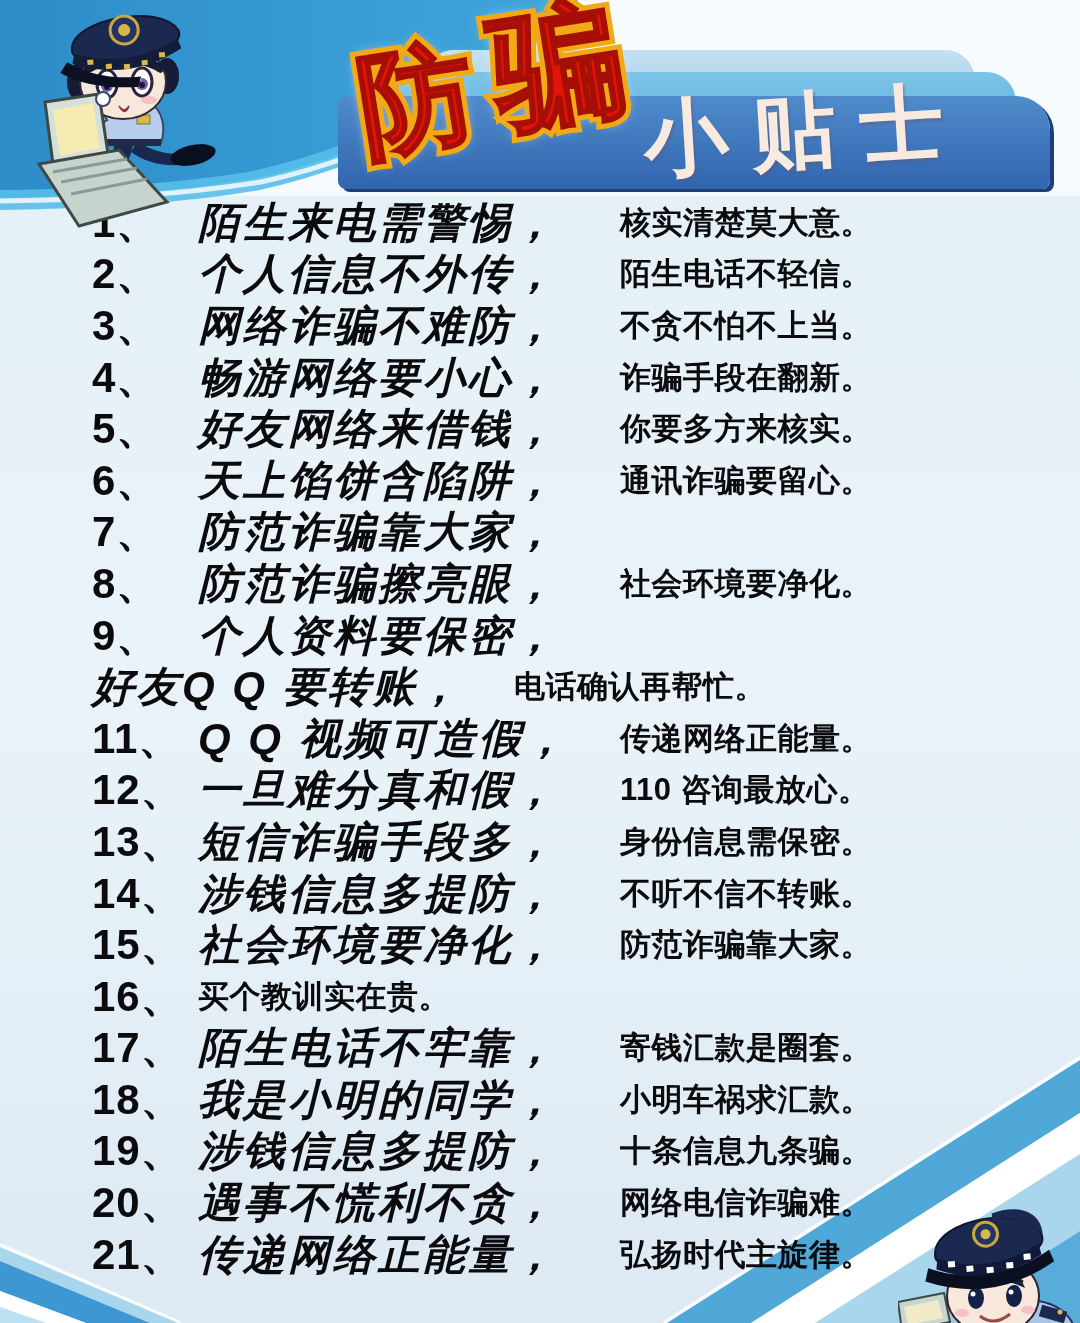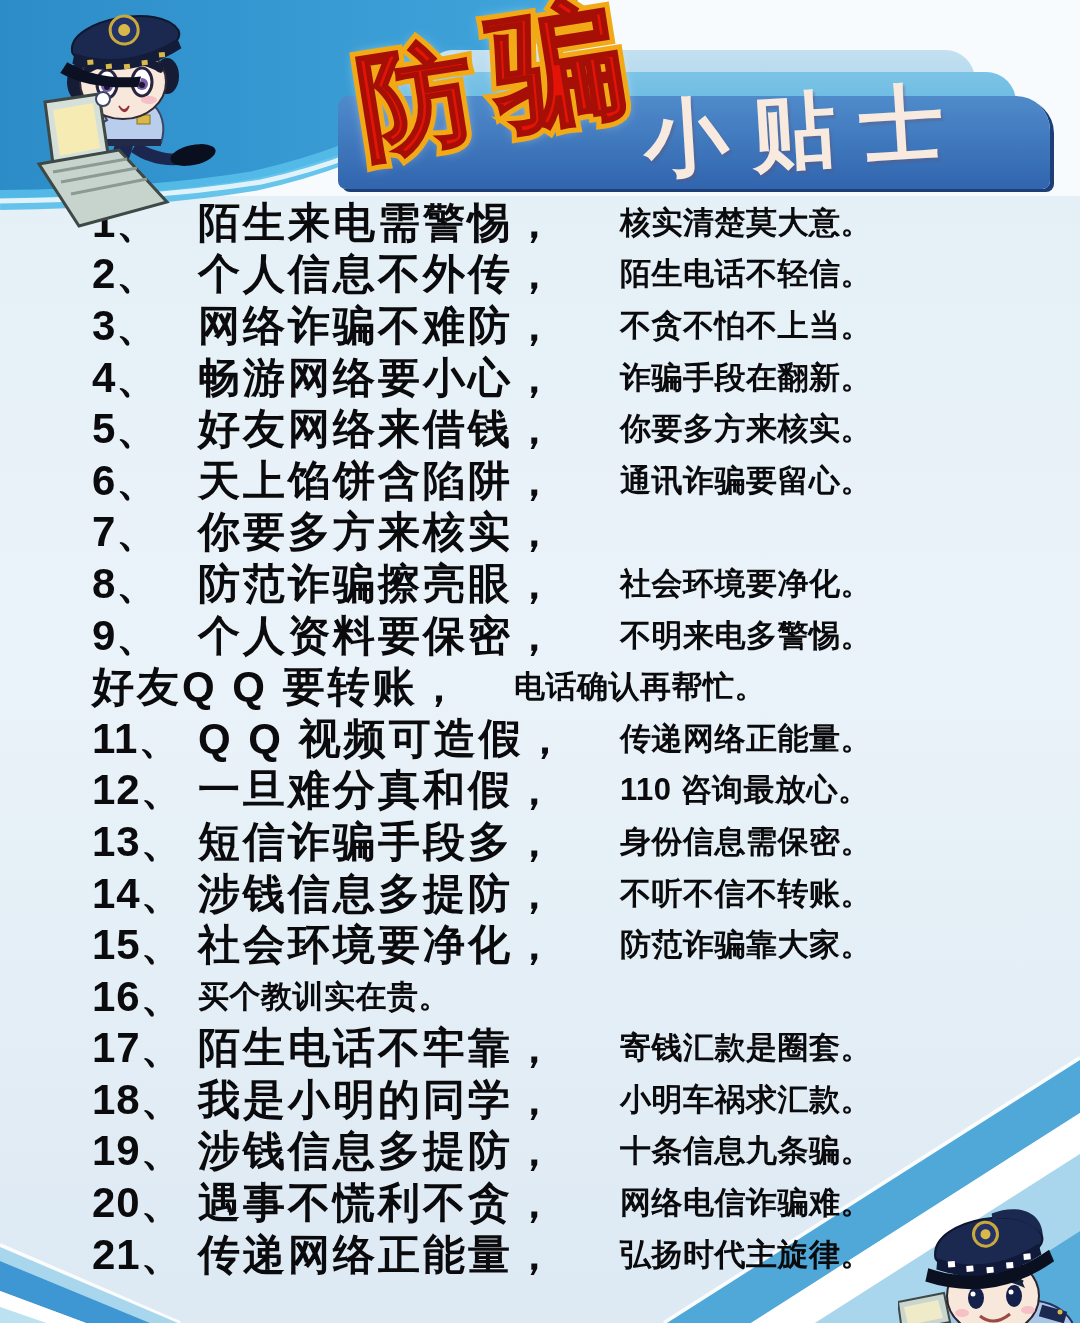--- a/index.html
+++ b/index.html
@@ -31,21 +31,21 @@
     position:absolute;left:644px;top:98px;z-index:6;
     font-size:84px;font-weight:bold;color:#F9EADF;letter-spacing:24px;line-height:1;
     transform:rotate(-3.5deg);transform-origin:left center;
     text-shadow:2px 3px 2px rgba(110,80,110,.35);
     white-space:nowrap;
   }
   
   .tips{position:absolute;left:0;top:197px;width:1080px;z-index:3;}
   .row{display:flex;align-items:center;height:51.6px;padding-left:92px;font-weight:bold;color:#0B0B0D;white-space:nowrap;}
   .row .num{width:106px;font-size:42px;letter-spacing:1px;}
-  .row .left{width:422px;font-size:42px;letter-spacing:3px;}
+  .row .left{width:422px;font-size:42px;letter-spacing:3px;font-style:italic;}
   .row .right{font-size:31px;letter-spacing:0.5px;}
   .officer-left{position:absolute;left:15px;top:2px;z-index:5;}
   .officer-right{position:absolute;left:898px;top:1150px;z-index:4;}
 </style>
 </head>
 <body>
 
 <div class="poster">
 
   <svg class="bg" width="1080" height="1323" viewBox="0 0 1080 1323">
@@ -122,31 +122,30 @@
         <span class="left">好友网络来借钱，</span>
         <span class="right">你要多方来核实。</span>
       </div>
       <div class="row">
         <span class="num">6、</span>
         <span class="left">天上馅饼含陷阱，</span>
         <span class="right">通讯诈骗要留心。</span>
       </div>
       <div class="row">
         <span class="num">7、</span>
-        <span class="left">你要多方来核实，</span>
+        <span class="left">防范诈骗靠大家，</span>
       </div>
       <div class="row">
         <span class="num">8、</span>
         <span class="left">防范诈骗擦亮眼，</span>
         <span class="right">社会环境要净化。</span>
       </div>
       <div class="row">
         <span class="num">9、</span>
         <span class="left">个人资料要保密，</span>
-        <span class="right">不明来电多警惕。</span>
       </div>
       <div class="row">
         <span class="left">好友Q Q 要转账，</span>
         <span class="right">电话确认再帮忙。</span>
       </div>
       <div class="row">
         <span class="num">11、</span>
         <span class="left">Q Q 视频可造假，</span>
         <span class="right">传递网络正能量。</span>
       </div>

